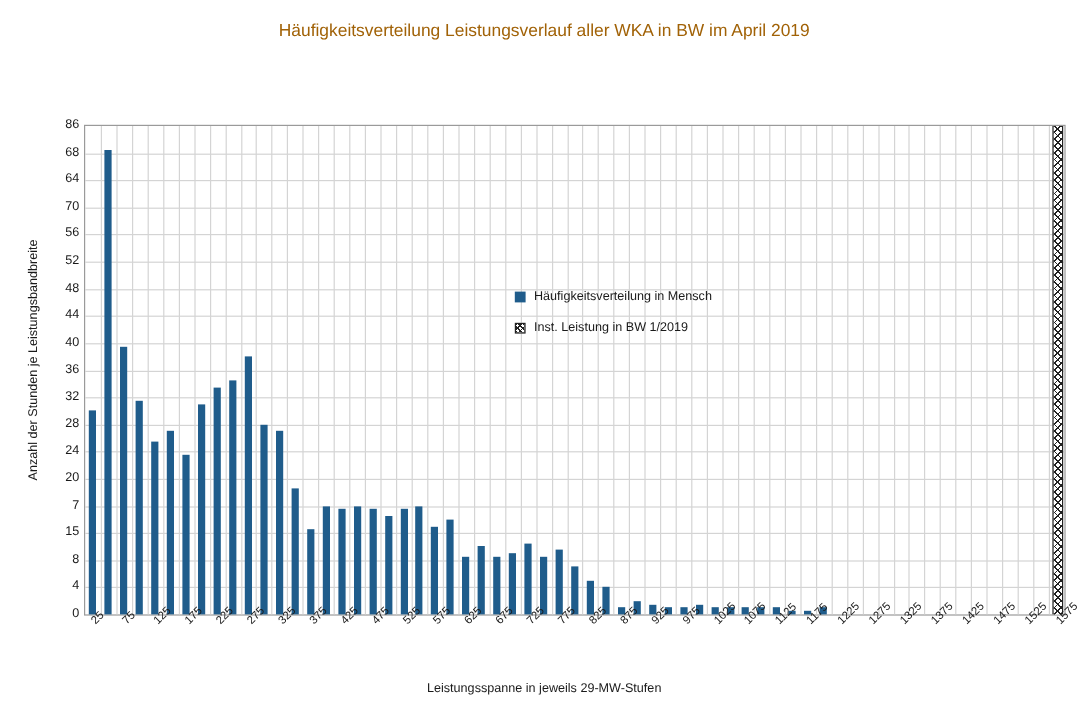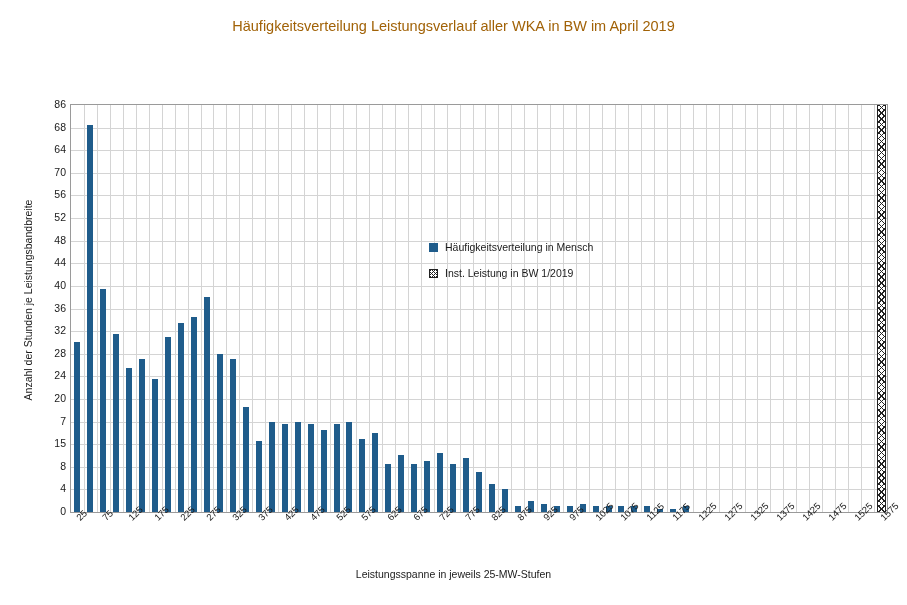--- a/index.html
+++ b/index.html
@@ -395,15 +395,15 @@
       <div class="xtick" style="left: 600.286px;">1175</div>
       <div class="xtick" style="left: 626.19px;">1225</div>
       <div class="xtick" style="left: 652.095px;">1275</div>
       <div class="xtick" style="left: 678px;">1325</div>
       <div class="xtick" style="left: 703.905px;">1375</div>
       <div class="xtick" style="left: 729.81px;">1425</div>
       <div class="xtick" style="left: 755.714px;">1475</div>
       <div class="xtick" style="left: 781.619px;">1525</div>
       <div class="xtick" style="left: 807.524px;">1575</div>
     </div>
-  <div id="xlabel">Leistungsspanne in jeweils 25-MW-Stufen</div>
+  <div id="xlabel">Leistungsspanne in jeweils 29-MW-Stufen</div>
 
 </div>
 
 </body></html>

